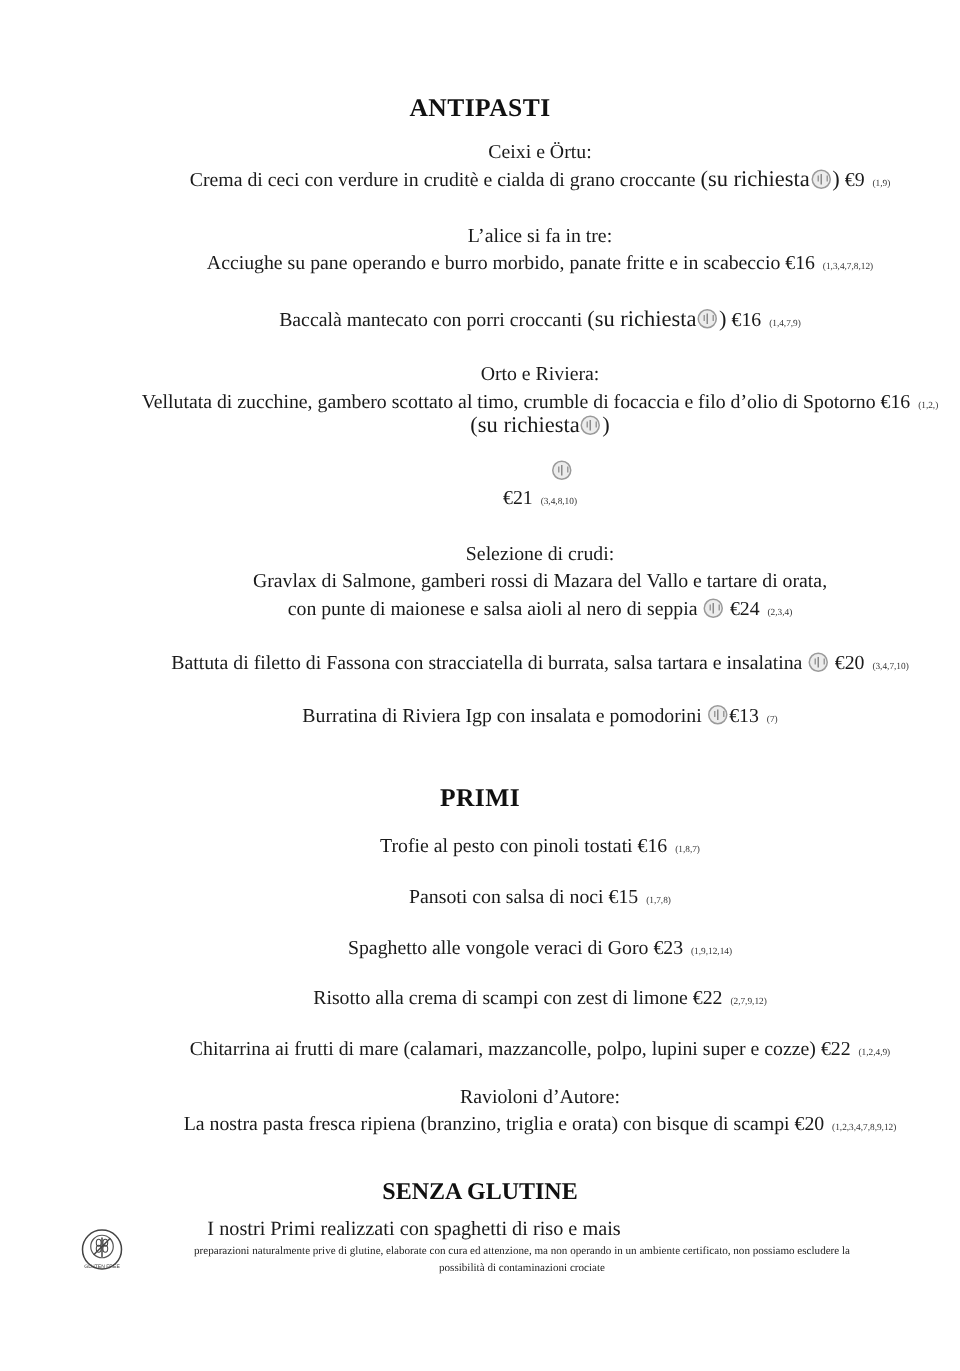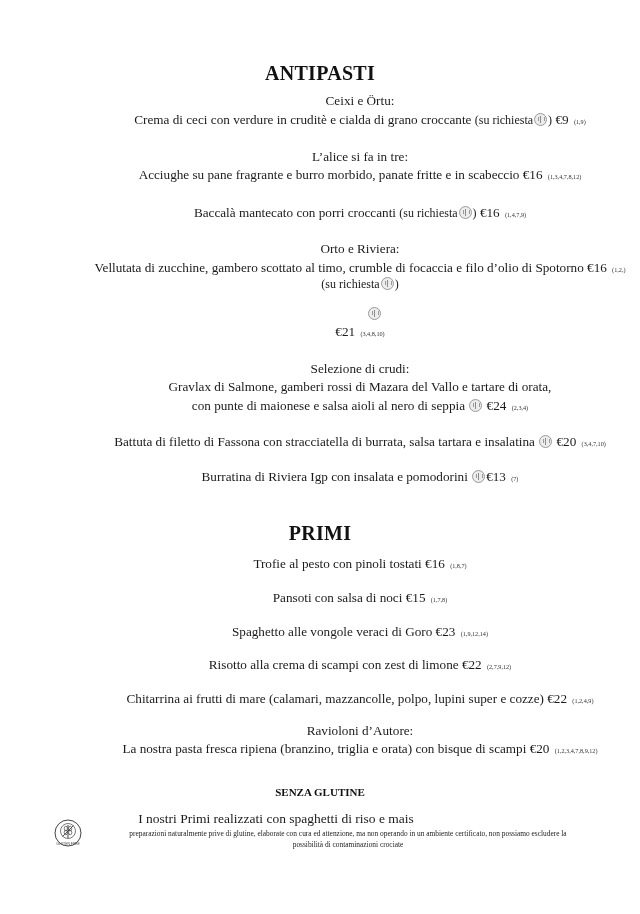--- a/index.html
+++ b/index.html
@@ -4,44 +4,44 @@
 <style>
   html, body { margin: 0; padding: 0; background: #ffffff; }
   body {
     width: 640px; height: 914px; position: relative; overflow: hidden;
     font-family: "Liberation Serif", "DejaVu Serif", serif;
     color: #1a1a1a;
   }
   .page { position: absolute; left: 0; top: 0; width: 640px; }
   .section-title {
     position: absolute; left: 0; width: 640px; text-align: center;
-    font-weight: bold; font-size: 20px; letter-spacing: 0.3px; color: #111;
+    font-weight: bold; font-size: 17px; letter-spacing: 0.3px; color: #111;
   }
   .line {
     position: absolute; left: 0; width: 640px; text-align: center;
     font-size: 13.2px; line-height: 16px; white-space: nowrap; padding-left: 40px;
   }
-  .note { font-size: 12px; }
+  .note { font-size: 15px; }
   .allergens { font-size: 6.2px; color: #333; margin-left: 2px; }
   .gf {
     display: inline-block; width: 13px; height: 13px; border-radius: 50%;
     border: 1px solid #9a9a9a; background: #ececec; vertical-align: -2px;
     position: relative; box-sizing: border-box; margin: 0 1px;
   }
   .gf::after {
     content: ""; position: absolute; left: 5px; top: 2px; width: 1px; height: 7px;
     background: #8a8a8a;
   }
   .gf::before {
     content: ""; position: absolute; left: 3px; top: 3px; width: 5px; height: 4px;
     border-left: 1px solid #9a9a9a; border-right: 1px solid #9a9a9a;
   }
   .sg-title {
     position: absolute; left: 0; width: 640px; text-align: center;
-    font-weight: bold; font-size: 11px; color: #111;
+    font-weight: bold; font-size: 16px; color: #111;
   }
   .sg-main {
     position: absolute; left: 0; width: 552px; text-align: center; font-size: 13.5px;
   }
   .sg-small {
     position: absolute; left: 88px; width: 520px; text-align: center;
     font-size: 7.4px; line-height: 11px; color: #222;
   }
   .gf-badge {
     position: absolute; left: 53px; top: 818px; width: 30px; height: 30px;
@@ -57,21 +57,21 @@
   <div class="line" style="top:93px">Ceixi e Örtu:</div>
   <div class="line" style="top:112px">
     <span>Crema di ceci con verdure in cruditè e cialda di grano croccante</span>
     <span class="note">(su richiesta</span><span class="gf"></span><span class="note">)</span>
     <span>€9</span>
     <span class="allergens">(1,9)</span>
   </div>
 
   <div class="line" style="top:149px">L’alice si fa in tre:</div>
   <div class="line" style="top:167px">
-    <span>Acciughe su pane fragrante e burro morbido, panate fritte e in scabeccio</span>
+    <span>Acciughe su pane operando e burro morbido, panate fritte e in scabeccio</span>
     <span>€16</span>
     <span class="allergens">(1,3,4,7,8,12)</span>
   </div>
 
   <div class="line" style="top:205px">
     <span>Baccalà mantecato con porri croccanti</span>
     <span class="note">(su richiesta</span><span class="gf"></span><span class="note">)</span>
     <span>€16</span>
     <span class="allergens">(1,4,7,9)</span>
   </div>

